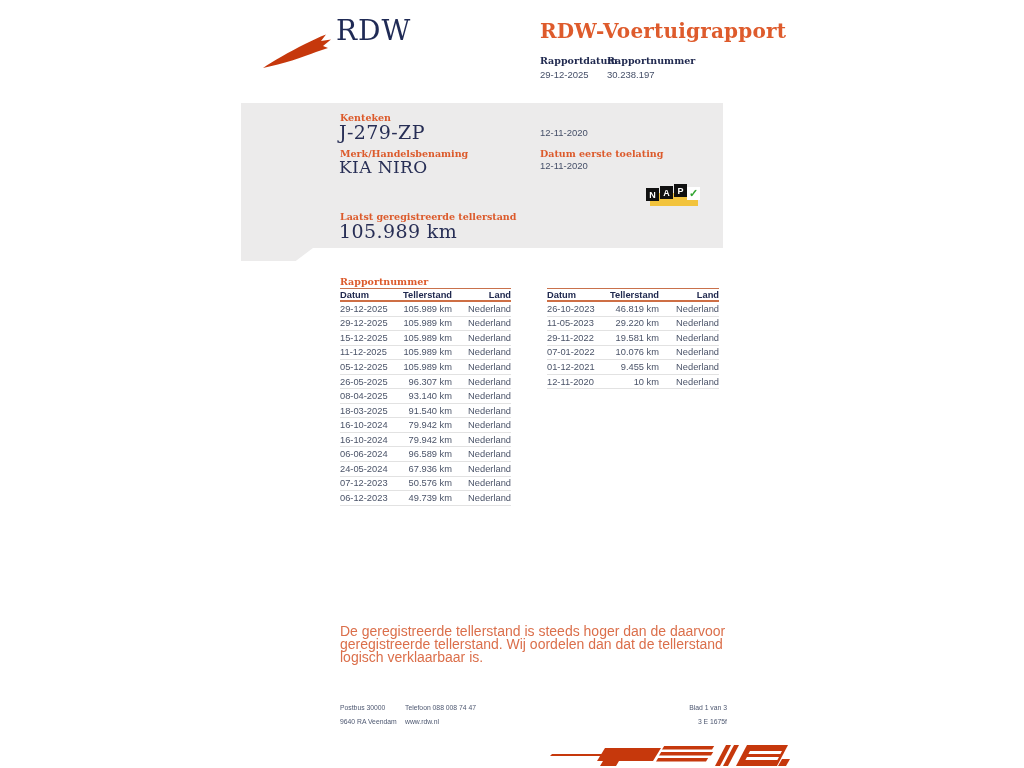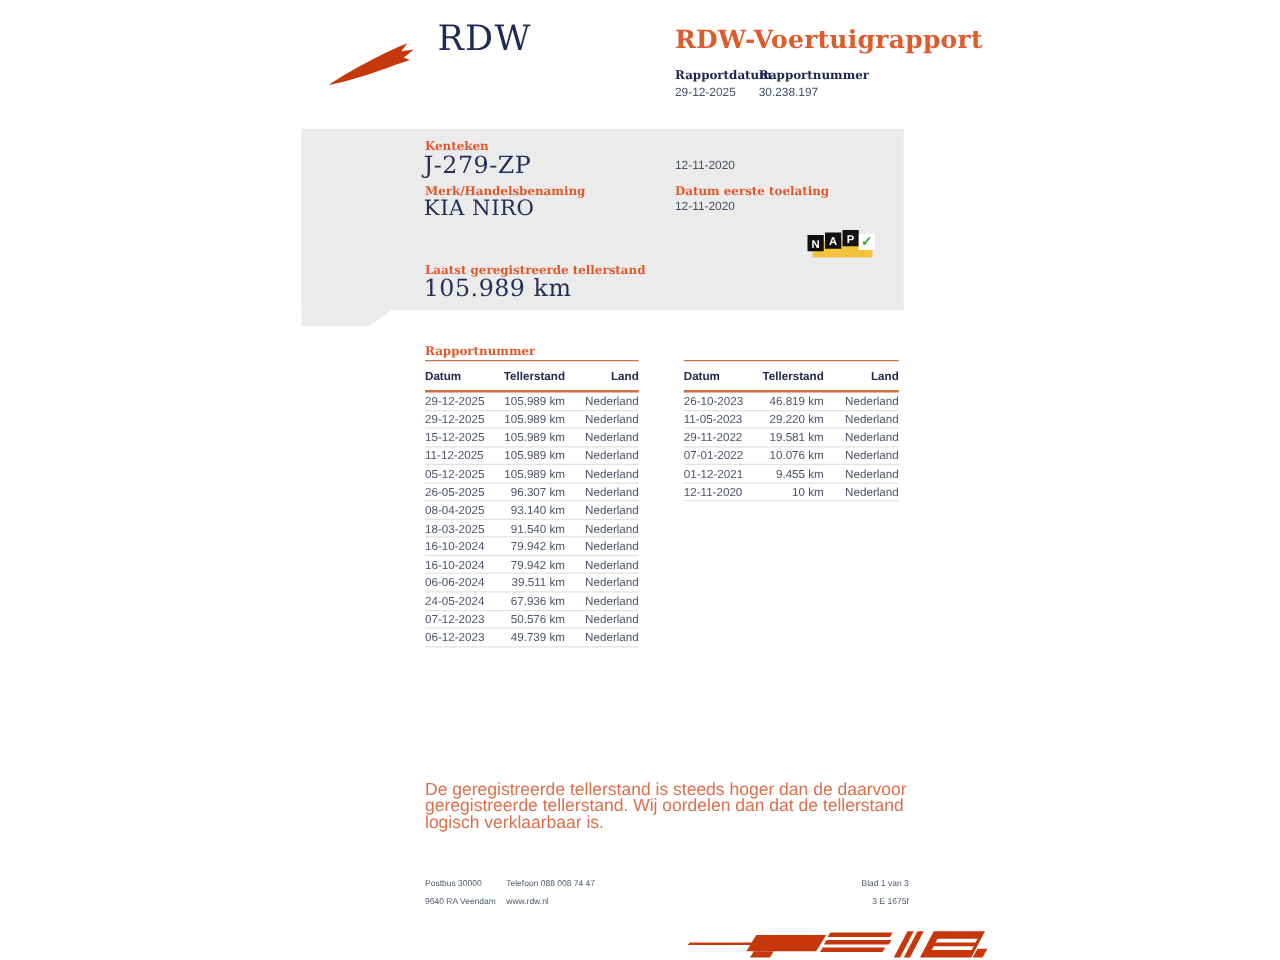--- a/index.html
+++ b/index.html
@@ -3,21 +3,21 @@
 <meta charset="utf-8">
 <style>
   * { margin:0; padding:0; box-sizing:border-box; }
   html,body { width:1024px; height:768px; background:#ffffff; }
   body { font-family:"Liberation Sans", sans-serif; }
   .page { position:relative; width:1024px; height:768px; background:#ffffff; overflow:hidden; }
 
   
   .logo-swoosh { position:absolute; left:260px; top:26px; width:72px; height:44px; }
   .logo-text { position:absolute; left:336px; top:14px; font-family:"DejaVu Serif",serif;
-               font-size:28px; color:#1F2A55; letter-spacing:1px;margin-left:14px; }
+               font-size:28px; color:#1F2A55; letter-spacing:1px; }
   .doc-title { position:absolute; left:540px; top:19px; font-family:"DejaVu Serif",serif;
                font-weight:bold; font-size:20px; color:#DE5B2C; letter-spacing:0.2px; }
   .meta-col { position:absolute; top:55px; }
   .meta-col.c1 { left:540px; }
   .meta-col.c2 { left:607px; }
   .label-navy { font-family:"DejaVu Serif",serif; font-weight:bold; font-size:9.5px; color:#20294F; }
   .value-sans { font-family:"Liberation Sans",sans-serif; font-size:9.5px; color:#454F68; }
   .meta-col .value-sans { margin-top:3px; }
 
   
@@ -45,21 +45,21 @@
   .nap .t-check { position:absolute; left:41px; top:4px; width:13px; height:13px; background:#ffffff;
                   color:#33A532; font-weight:bold; font-size:11px; display:flex;
                   align-items:center; justify-content:center; }
 
   
   .section-title { position:absolute; left:340px; top:276px; font-family:"DejaVu Serif",serif;
                    font-weight:bold; font-size:9.5px; color:#DC5A2B; }
   .mtable { position:absolute; top:288px; }
   .mtable.left  { left:340px; width:171px; }
   .mtable.right { left:547px; width:172px; }
-  .thead { display:flex; align-items:center; height:26px;
+  .thead { display:flex; align-items:center; height:14px;
            border-top:1px solid #C9714C; border-bottom:2px solid #CE6F45;
            font-family:"Liberation Sans",sans-serif; font-weight:bold; font-size:9.3px; color:#20294F; }
   .trow { display:flex; align-items:center; height:14.55px; border-bottom:1px solid #E2E2E2;
           font-family:"Liberation Sans",sans-serif; font-size:9.3px; color:#4A5368; }
   .col-datum { width:62px; text-align:left; }
   .col-teller { width:50px; text-align:right; }
   .col-land { flex:1; text-align:right; }
 
   
   .footnote { position:absolute; left:340px; top:600px; width:392px; }
@@ -174,21 +174,21 @@
         <div class="col-teller">79.942 km</div>
         <div class="col-land">Nederland</div>
       </div>
       <div class="trow">
         <div class="col-datum">16-10-2024</div>
         <div class="col-teller">79.942 km</div>
         <div class="col-land">Nederland</div>
       </div>
       <div class="trow">
         <div class="col-datum">06-06-2024</div>
-        <div class="col-teller">39.511 km</div>
+        <div class="col-teller">96.589 km</div>
         <div class="col-land">Nederland</div>
       </div>
       <div class="trow">
         <div class="col-datum">24-05-2024</div>
         <div class="col-teller">67.936 km</div>
         <div class="col-land">Nederland</div>
       </div>
       <div class="trow">
         <div class="col-datum">07-12-2023</div>
         <div class="col-teller">50.576 km</div>

